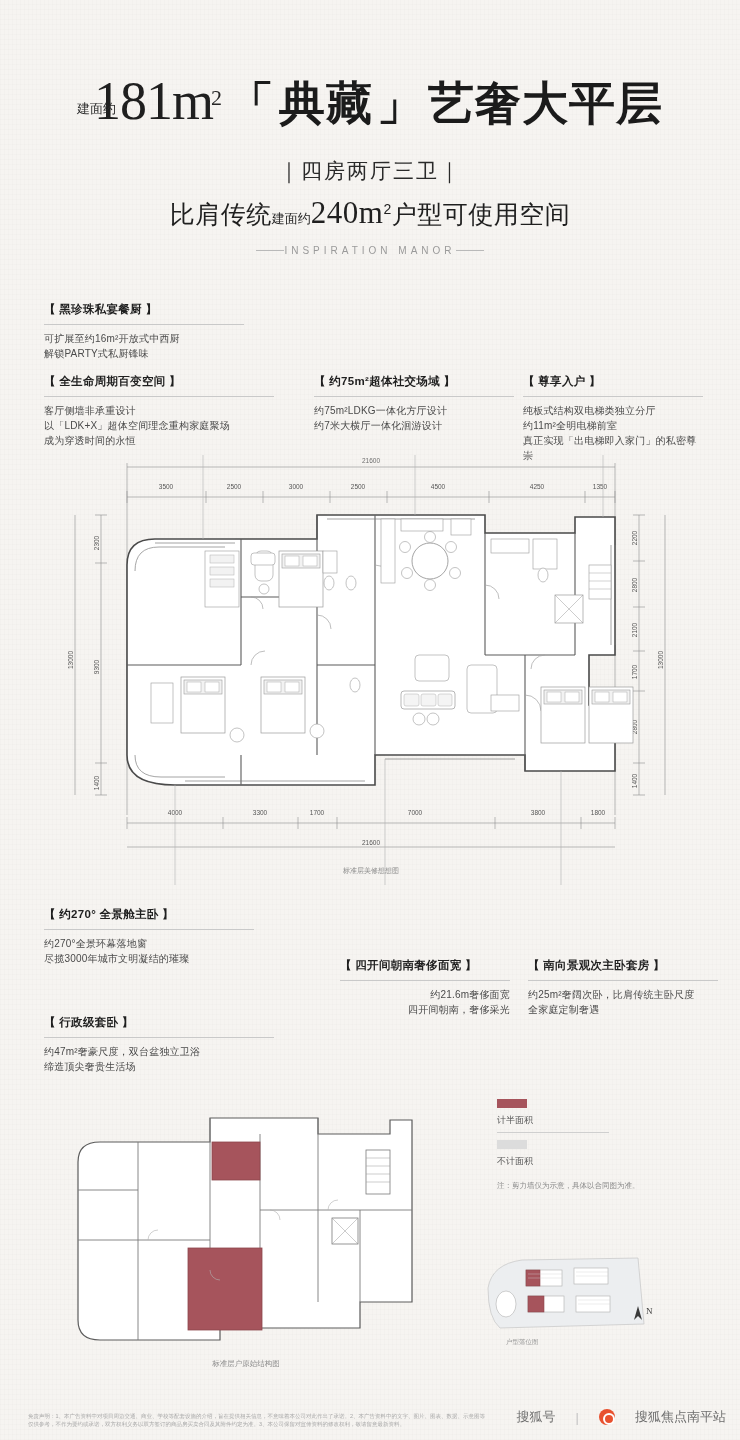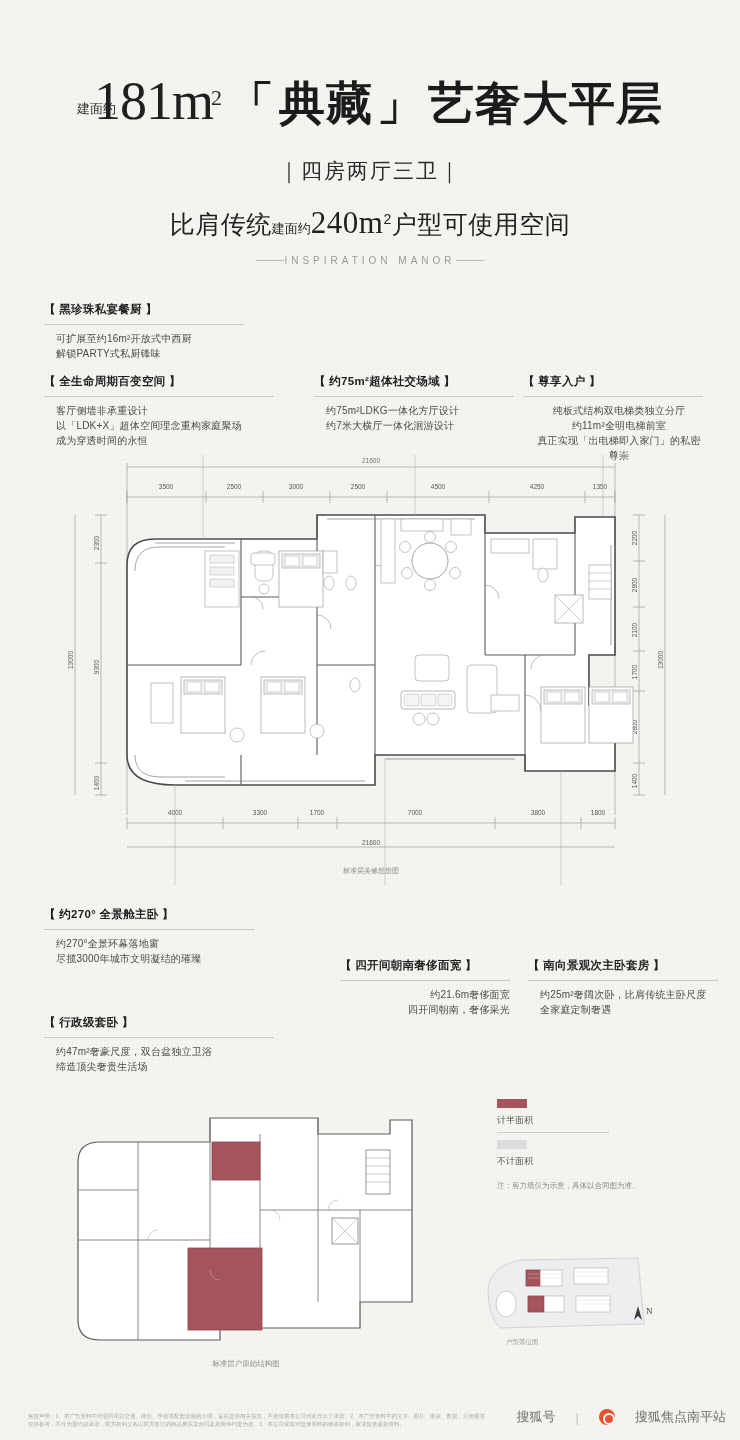--- a/index.html
+++ b/index.html
@@ -72,21 +72,21 @@
     color: #1b1b1b;
     margin-left: 4px;
   }
   .sub-row {
     margin-top: 22px;
     font-size: 21px;
     letter-spacing: 2px;
     color: #2a2a2a;
   }
   .sub-row2 {
-    margin-top: 20px;
+    margin-top: 10px;
     font-size: 25px;
     letter-spacing: 0.5px;
     color: #1f1f1f;
   }
   .sub-row2 .small {
     font-size: 13px;
     letter-spacing: 0;
   }
   .sub-row2 .big-num {
     font-family: "Liberation Serif", serif;
@@ -123,21 +123,20 @@
     font-weight: bold;
     color: #1f1f1f;
     letter-spacing: 0.3px;
     margin-bottom: 7px;
   }
   .callout .cb {
     font-size: 10px;
     line-height: 15px;
     color: #4a4a4a;
     letter-spacing: 0.2px;
-    margin-left: 12px;
   }
   .callout .rule {
     width: 100%;
     height: 1px;
     background: #c9c9c9;
     margin: 5px 0 6px 0;
   }
 
   
   .plan-wrap {
@@ -251,21 +250,21 @@
   <div class="callout" style="left:314px; top:374px; width:200px;">
     <div class="ct">【 约75m²超体社交场域 】</div>
     <div class="rule"></div>
     <div class="cb" style="white-space:pre-line;">约75m²LDKG一体化方厅设计
 约7米大横厅一体化洄游设计</div>
   </div>
 
   <div class="callout" style="left:523px; top:374px; width:180px;">
     <div class="ct">【 尊享入户 】</div>
     <div class="rule"></div>
-    <div class="cb" style="white-space:pre-line;text-align:center;">纯板式结构双电梯类独立分厅
+    <div class="cb" style="white-space:pre-line;">纯板式结构双电梯类独立分厅
 约11m²全明电梯前室
 真正实现「出电梯即入家门」的私密尊崇</div>
   </div>
 
   <div class="plan-wrap">
     <svg class="plan-svg" width="630" height="430" viewBox="0 0 630 430" xmlns="http://www.w3.org/2000/svg">
       <defs>
         <g id="bedIcon">
           <rect x="0" y="0" width="44" height="56" fill="#fff" stroke="#9a9a9a" stroke-width="0.7"></rect>
           <rect x="3" y="3" width="38" height="14" fill="#f2f2f2" stroke="#9a9a9a" stroke-width="0.6"></rect>

